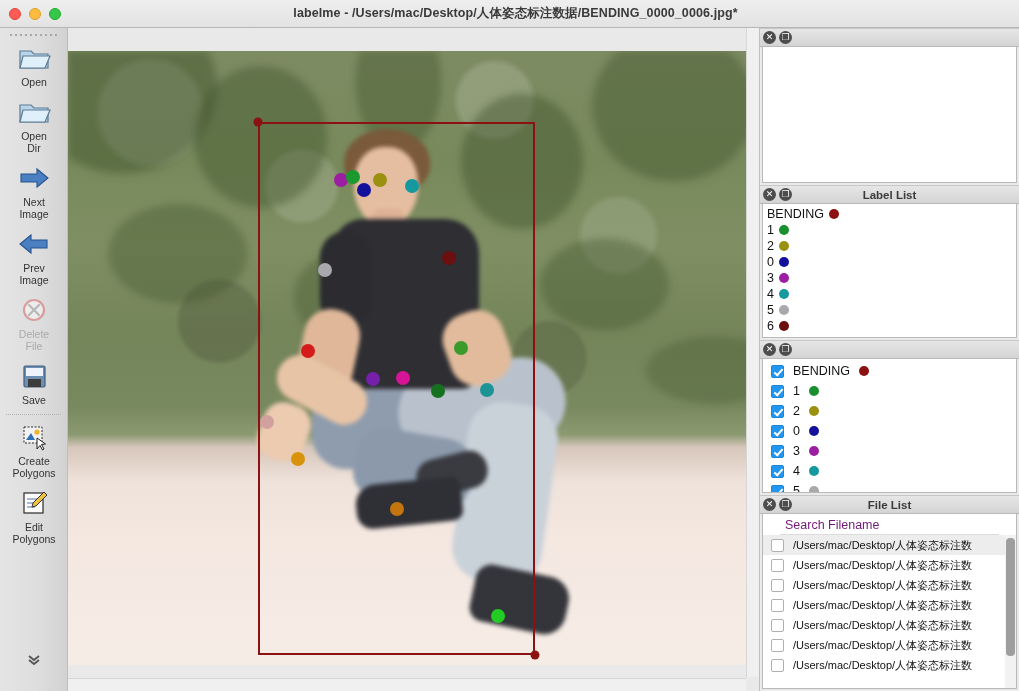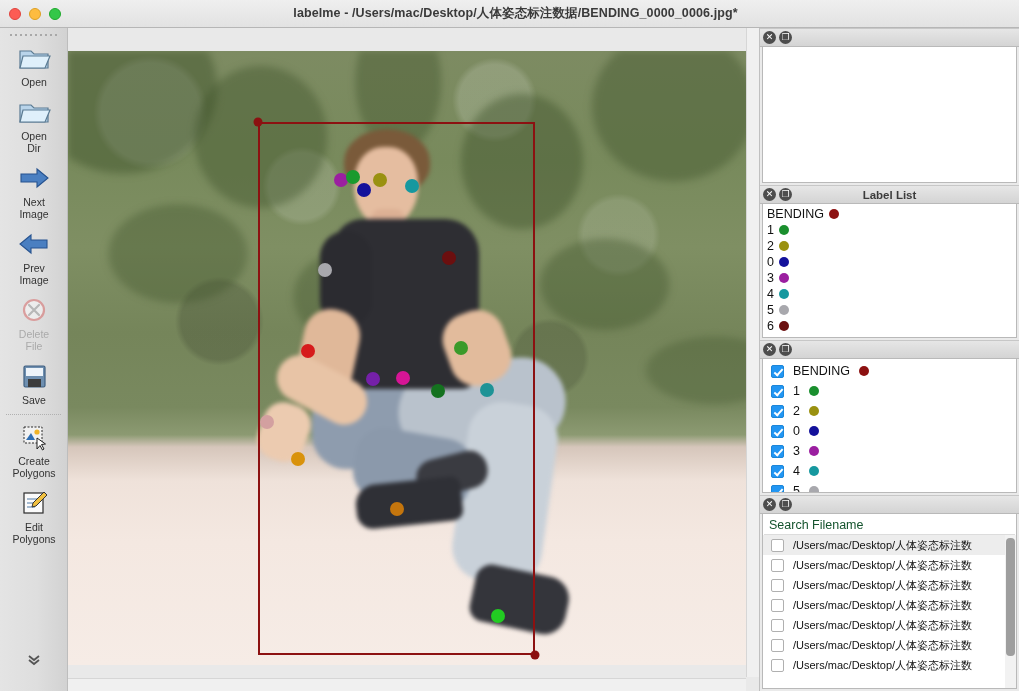--- a/index.html
+++ b/index.html
@@ -244,23 +244,23 @@
     content: "";
     position: absolute; left: 4px; top: 1px;
     width: 3px; height: 7px;
     border: solid #fff; border-width: 0 2px 2px 0;
     transform: rotate(42deg);
   }
   .cbx.plain { background: #fff; border: 1px solid #b0b0b0; }
   .cbx.plain::after { display: none; }
 
   .search {
-    height: 20px; margin: 1px 1px 0; padding: 0 5px;
+    height: 20px; margin: 1px 17px 0; padding: 0 5px;
     display: flex; align-items: center;
-    font-size: 12.5px; color: #14532d;
+    font-size: 12.5px; color: #701a75;
     border-bottom: 1px solid #dcdcdc;
     background: #fff;
   }
   .file-row {
     display: flex; align-items: center; gap: 9px;
     height: 20px; padding: 0 0 0 8px;
     font-size: 11px; color: #111;
     white-space: nowrap; overflow: hidden;
   }
   .file-row.sel { background: #ededed; }
@@ -567,20 +567,21 @@
             </div>
           </div>
       </div>
 
       <div class="panel" style="flex:1 1 auto;">
         <div class="panel-head">
           <div class="panel-btns">
             <span class="pbtn">✕</span>
             <span class="pbtn">❐</span>
           </div>
+          <div class="panel-title">File List</div>
         </div>
         <div class="panel-body">
           <div class="search">Search Filename</div>
           <div id="file-list-rows">
               <div class="file-row sel">
                 <span class="cbx plain"></span>
                 <span>/Users/mac/Desktop/人体姿态标注数</span>
               </div>
               <div class="file-row">
                 <span class="cbx plain"></span>

